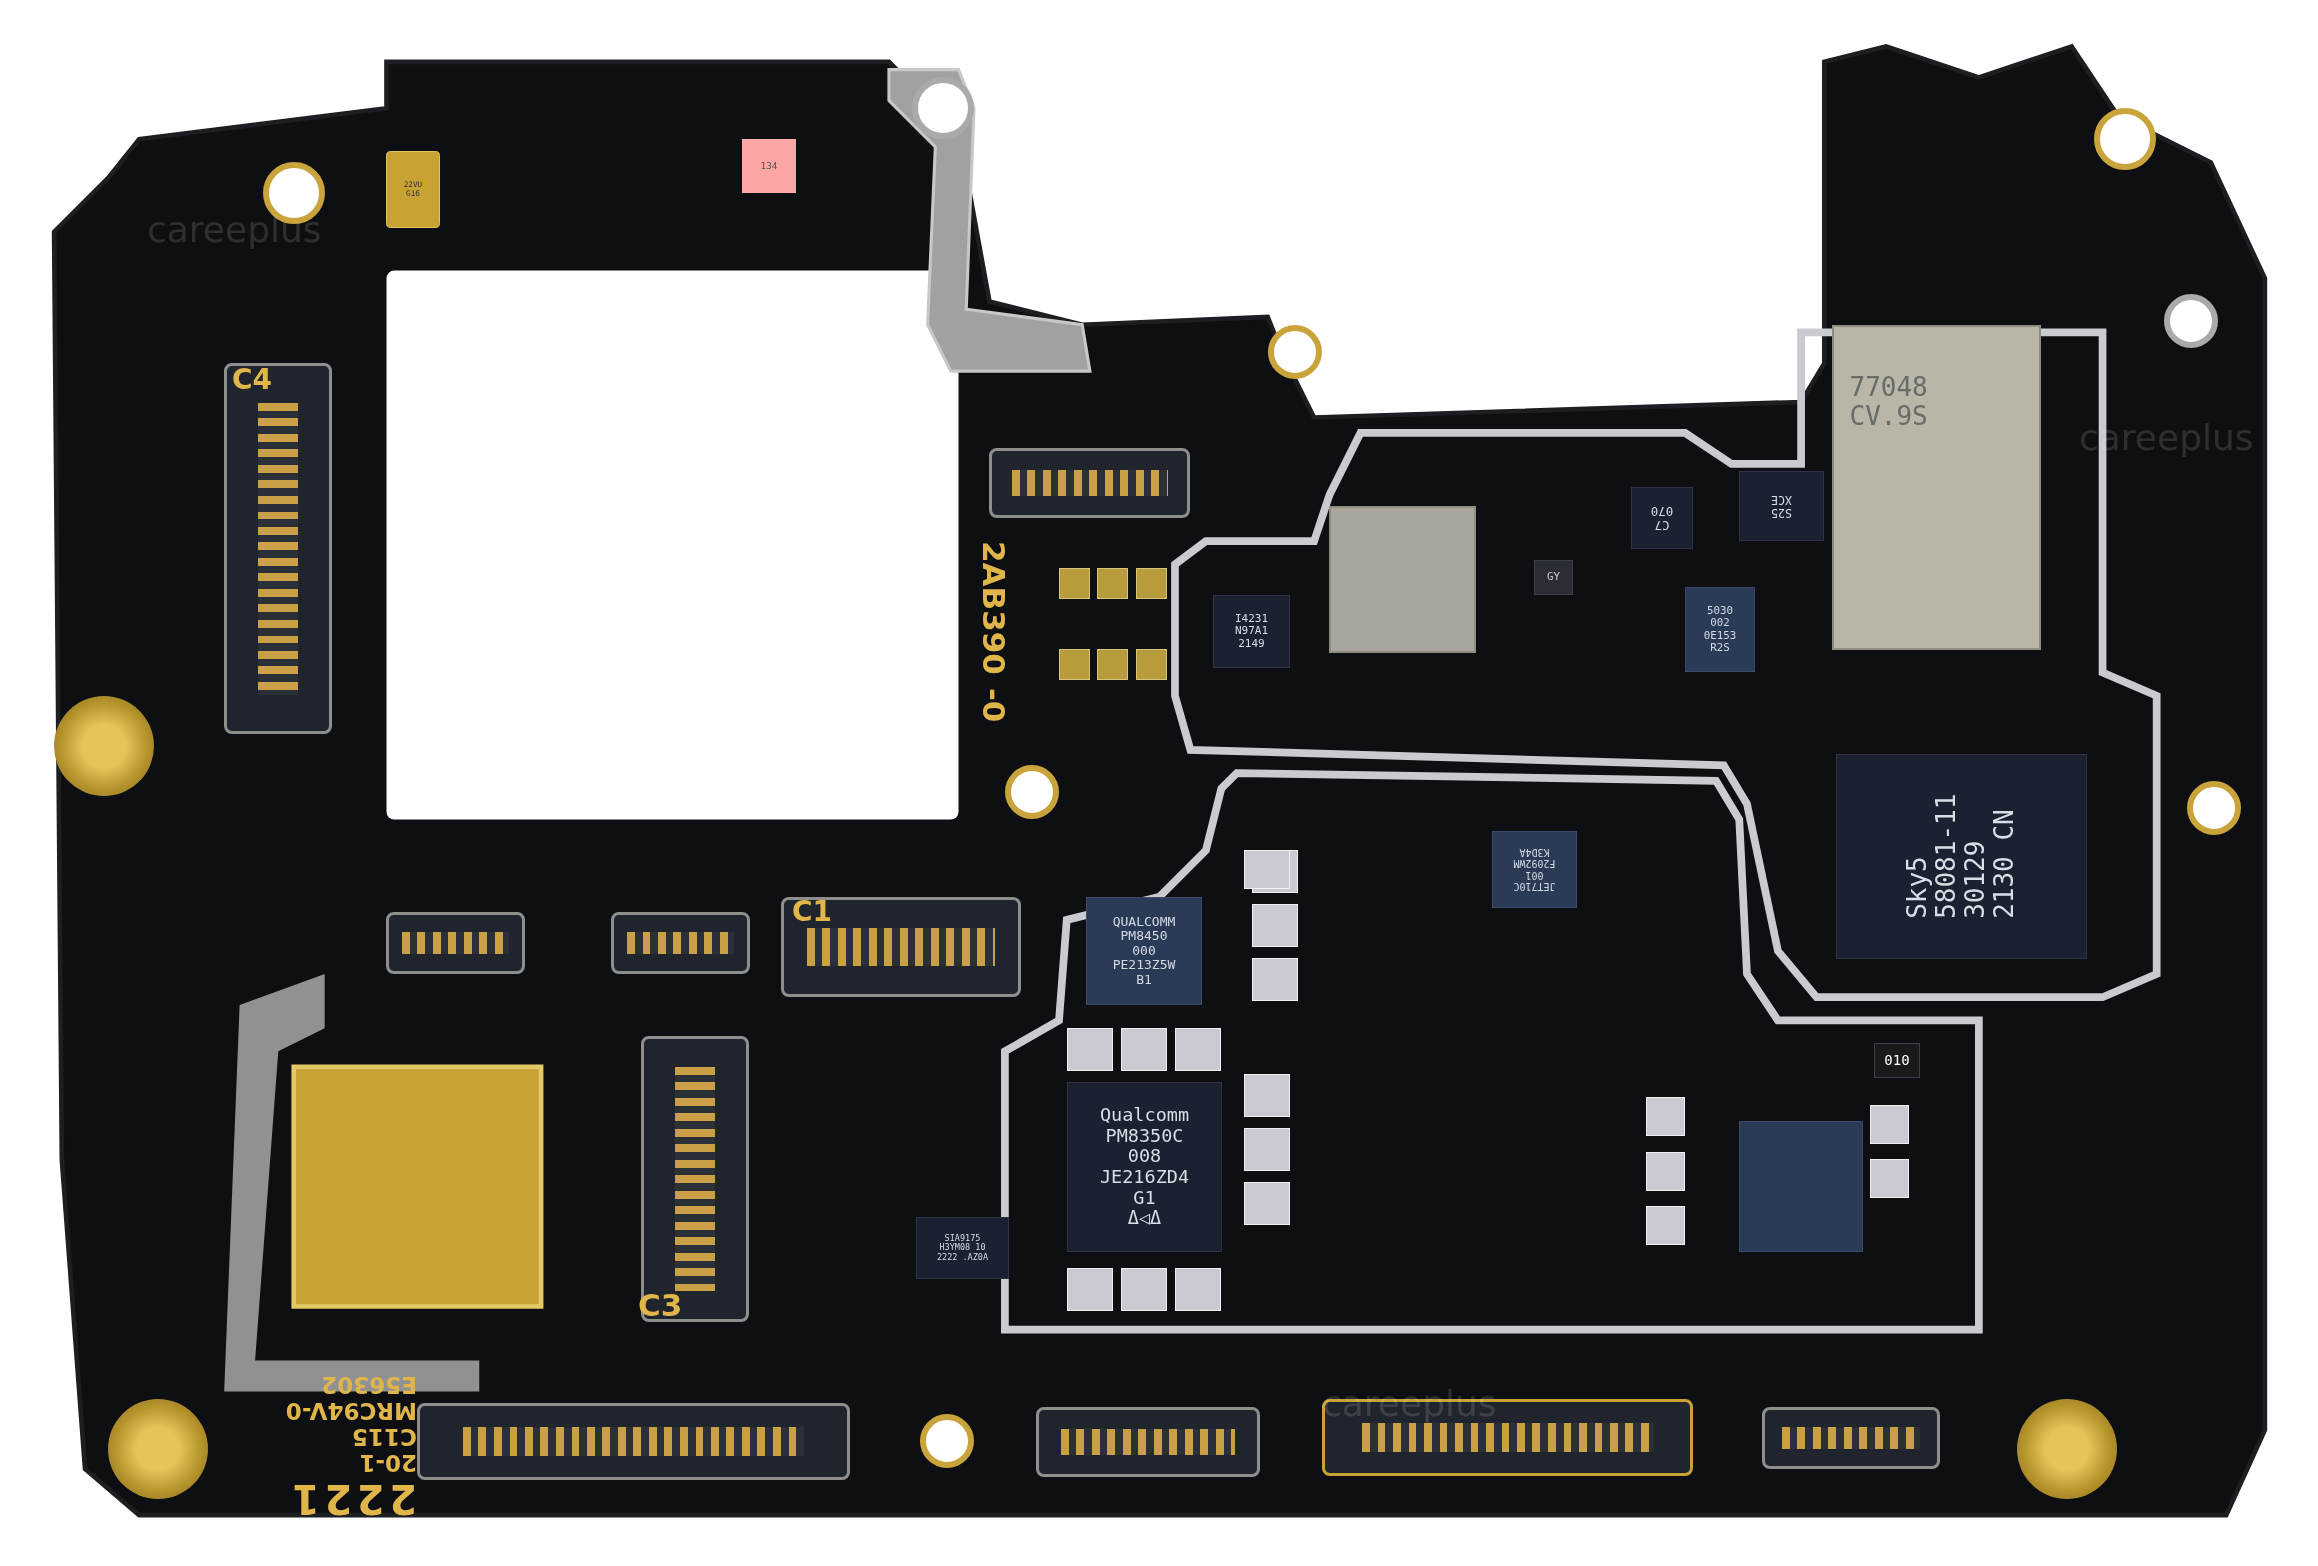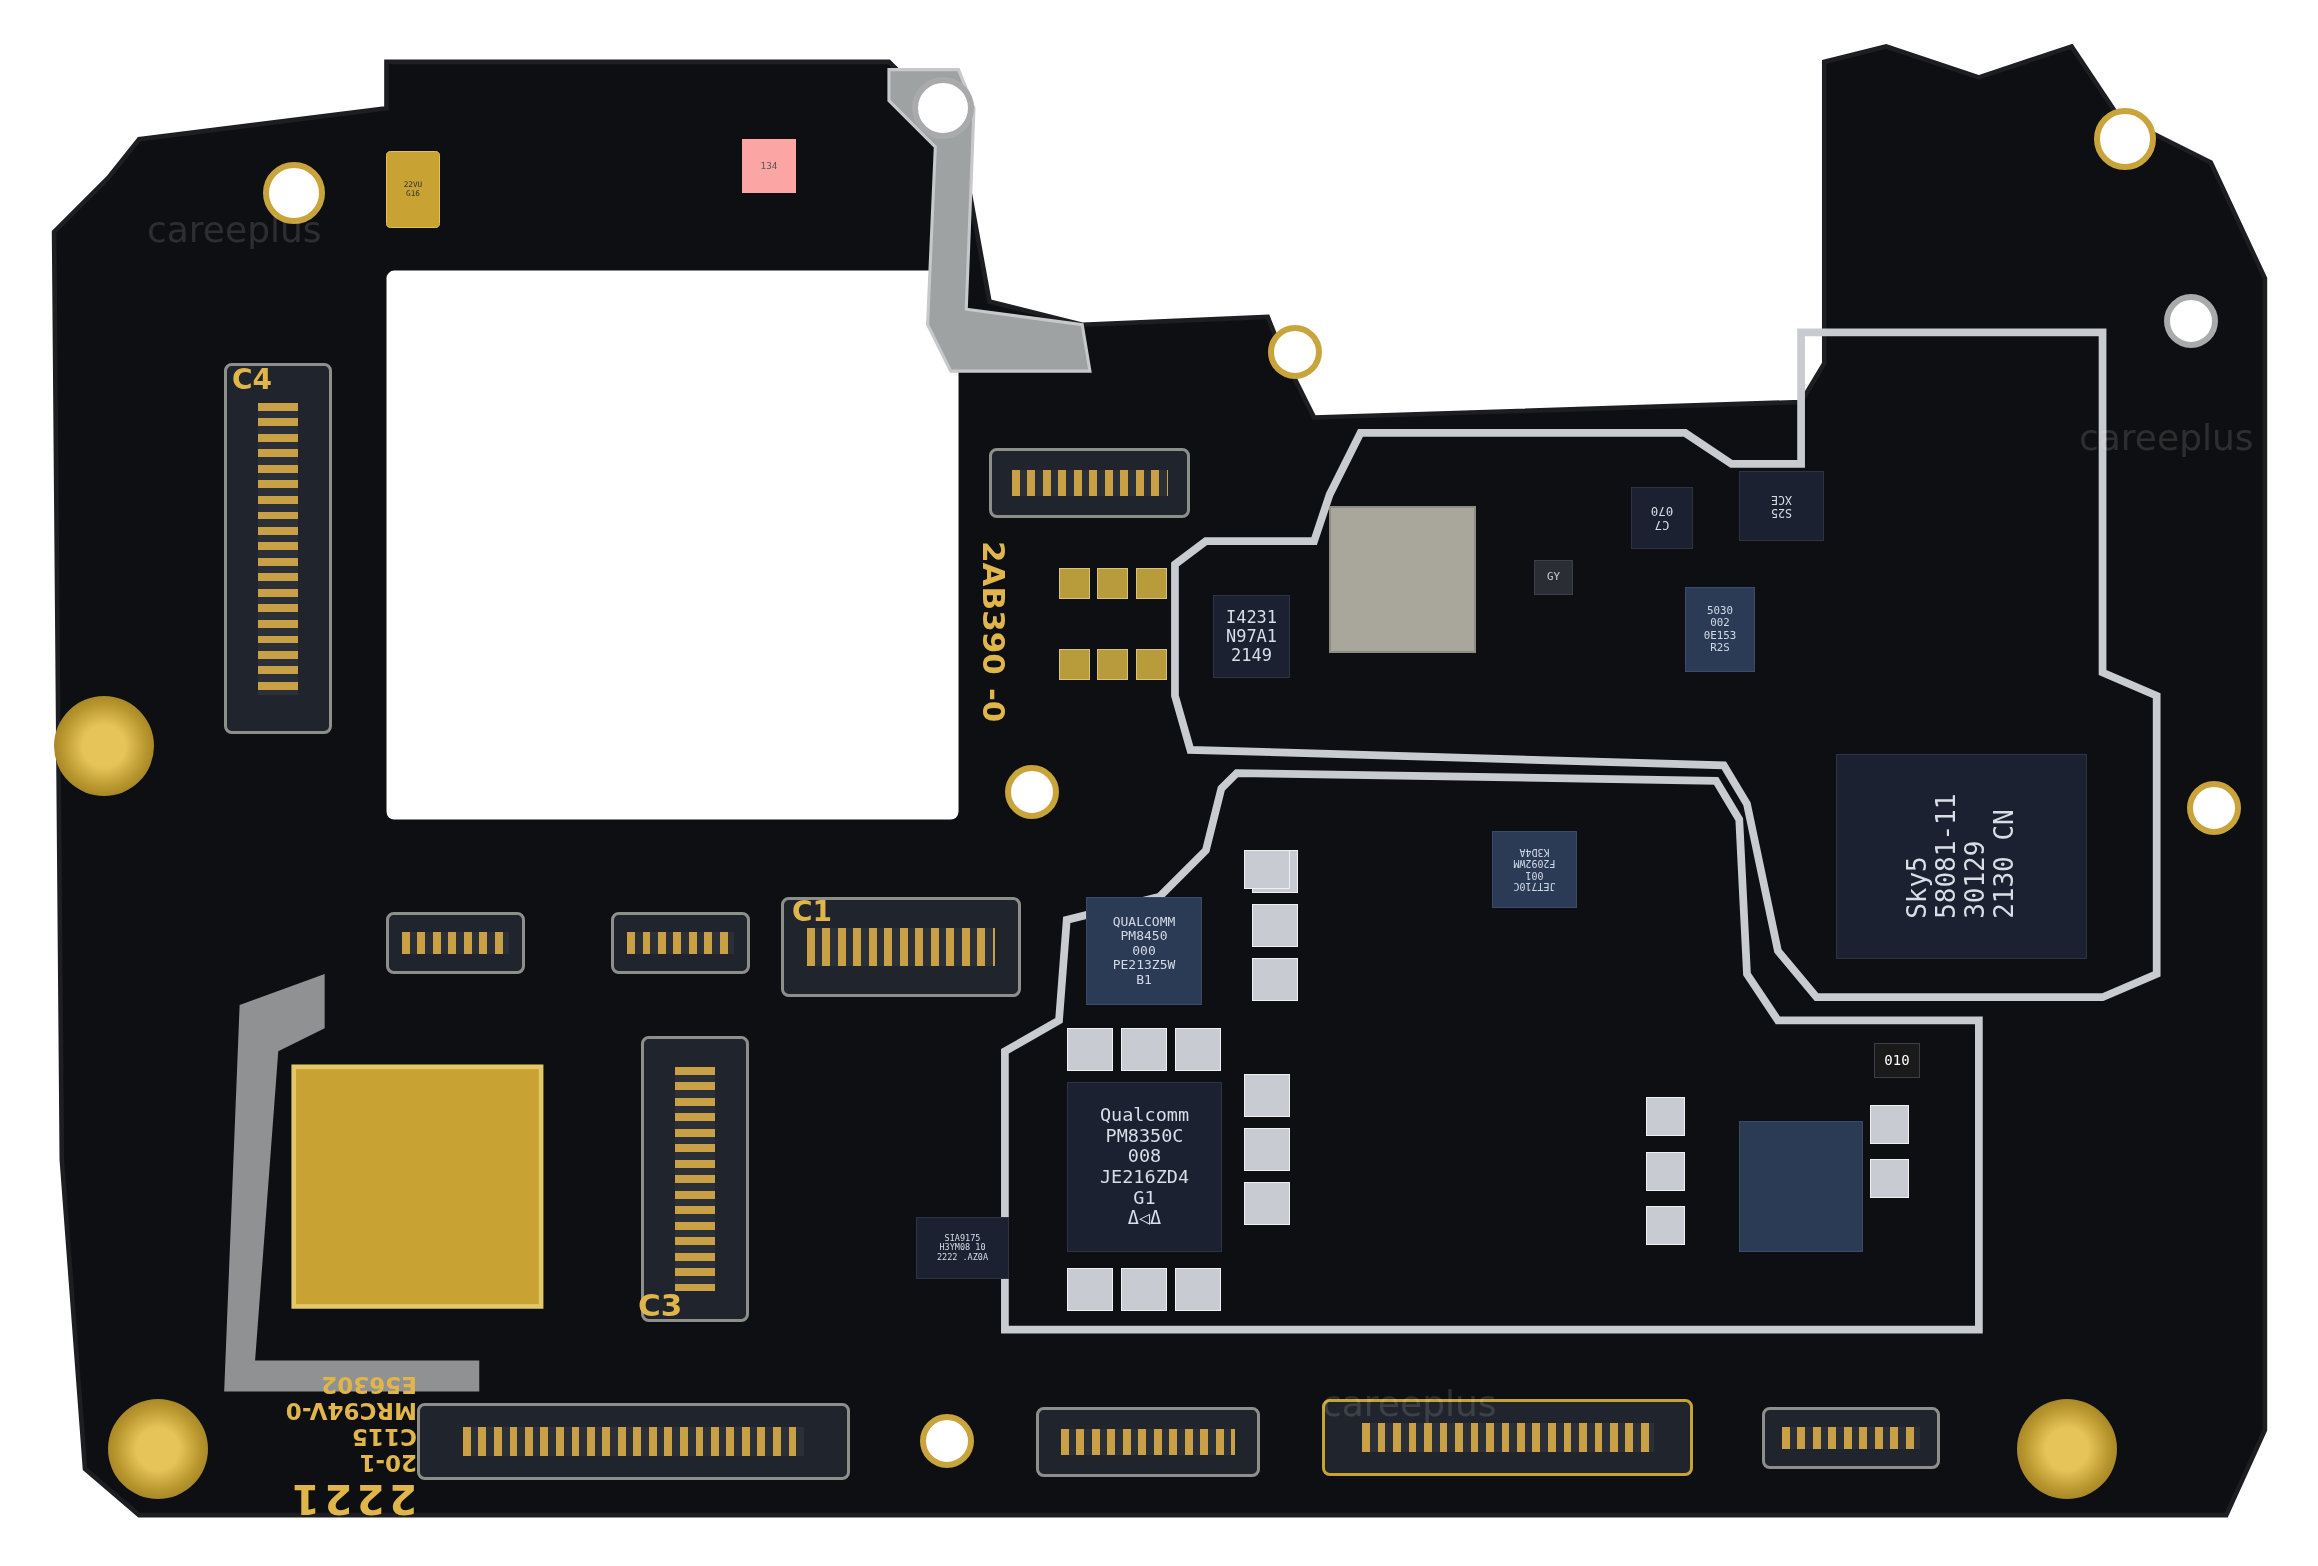--- a/index.html
+++ b/index.html
@@ -91,20 +91,24 @@
   <div class="silk" style="font-size:31px;transform:rotate(90deg);transform-origin:left top;left:1012px;top:688px;">-0</div>
 
   <div style="position:absolute;left:232px;top:1383px;width:185px;height:139px;transform:rotate(180deg);">
     <div class="silk" style="position:relative;font-size:40px;letter-spacing:4.6px;">2221</div>
     <div class="silk" style="position:relative;font-size:23px;">20-1</div>
     <div class="silk" style="position:relative;font-size:23px;">C115</div>
     <div class="silk" style="position:relative;font-size:23px;">MRC94V-0</div>
     <div class="silk" style="position:relative;font-size:23px;">E56302</div>
   </div>
 
+  <div class="chip shield" style="left:1832px;top:325px;width:209px;height:325px;font-size:26px;align-items:flex-start;justify-content:flex-start;padding:46px 0 0 15.5px;">
+    <span>77048</span>
+    <span>CV.9S</span>
+  </div>
 
   <div class="chip dark" style="left:1836px;top:754px;width:251px;height:205px;font-size:26px;">
     <div style="transform:rotate(-90deg);display:flex;flex-direction:column;align-items:flex-start;">
       <span>Sky5</span>
       <span>58081-11</span>
       <span>30129</span>
       <span>2130 CN</span>
     </div>
   </div>
 
@@ -122,21 +126,21 @@
     <span>008</span>
     <span>JE216ZD4</span>
     <span>G1</span>
     <span>Δ◁Δ</span>
   </div>
 
   <div class="chip blue" style="left:1739px;top:1121px;width:124px;height:131px;"></div>
 
   <div class="chip shield" style="left:1329px;top:506px;width:147px;height:147px;background:#a9a79c;"></div>
 
-  <div class="chip dark" style="left:1213px;top:595px;width:77px;height:83px;font-size:17px;">
+  <div class="chip dark" style="left:1213px;top:595px;width:77px;height:73px;font-size:11px;">
     <span>I4231</span>
     <span>N97A1</span>
     <span>2149</span>
   </div>
 
   <div class="chip blue" style="left:1492px;top:831px;width:85px;height:77px;font-size:10px;transform:rotate(180deg);">
     <span>JET710C</span>
     <span>001</span>
     <span>F2092WM</span>
     <span>K3D4A</span>

